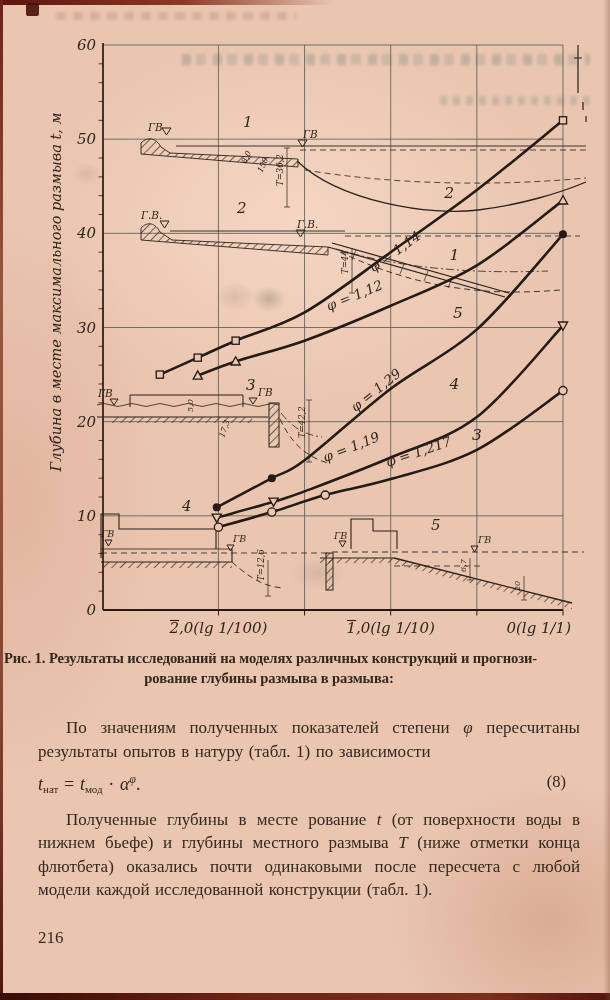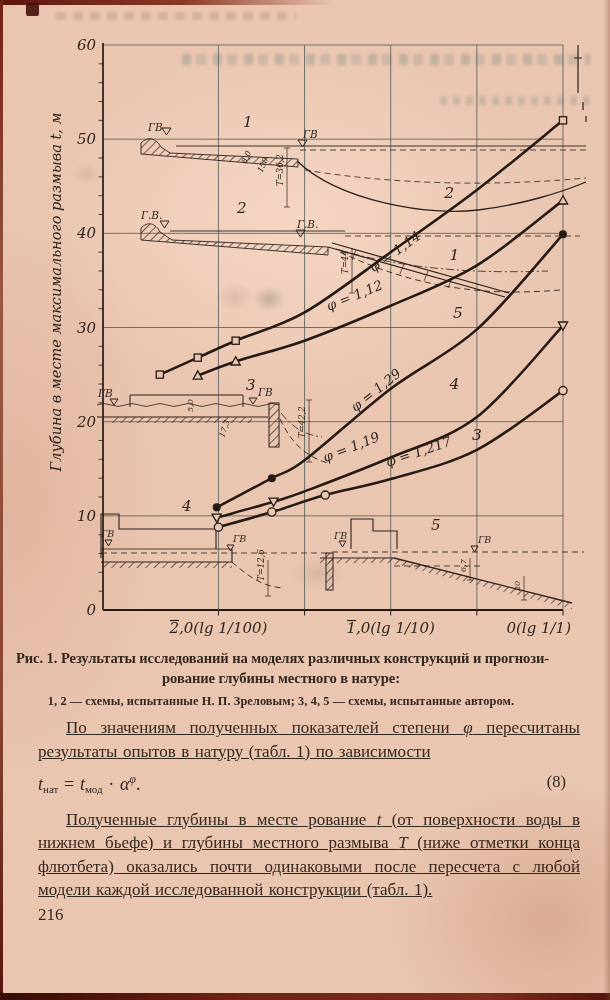--- a/index.html
+++ b/index.html
@@ -26,32 +26,32 @@
     background:linear-gradient(90deg,#5e140e,#8c3a26 55%,rgba(140,58,38,0));}
   .corner-mark{position:absolute;top:3px;left:26px;width:13px;height:13px;background:#460f0a;border-radius:2px;opacity:.9;}
   .edge-left{position:absolute;top:0;left:0;width:3px;height:100%;
     background:linear-gradient(180deg,#6f2015,#9a5740 30%,#8a4430 70%,#55130c);}
   .edge-bottom{position:absolute;bottom:0;left:0;width:100%;height:7px;
     background:linear-gradient(90deg,#380c07,#6e2315 40%,#7c2e1d 80%,#54150d);}
   .edge-right{position:absolute;top:0;right:0;width:7px;height:100%;
     background:linear-gradient(270deg,rgba(122,74,52,.35),rgba(122,74,52,0));}
   #chart-svg{position:absolute;left:0;top:0;}
   #chart-svg text{fill:#2e241b;font-family:"DejaVu Serif",serif;font-style:italic;stroke:none;}
-  .caption{position:absolute;left:16px;top:648px;width:530px;text-align:center;}
+  .caption{position:absolute;left:4px;top:648px;width:530px;text-align:center;}
   .cap-line{font-weight:bold;font-size:14.6px;line-height:20px;letter-spacing:-.1px;white-space:nowrap;}
   .cap-note{font-weight:bold;font-size:12.3px;margin-top:6px;white-space:nowrap;letter-spacing:.1px;}
   .bodytext{position:absolute;left:38px;top:716px;width:542px;text-align:justify;
     font-size:17px;line-height:23.5px;word-spacing:1.2px;}
   .bodytext p{margin:0;}
-  .bodytext p.indent{text-indent:28px;text-decoration:underline;}
+  .bodytext p.indent{text-indent:28px;}
   .formula-row{position:relative;text-align:left;margin:5px 0 6px;font-size:18px;}
   .formula sub{font-size:11px;vertical-align:-3px;letter-spacing:0;}
   .formula sup{font-size:11.5px;}
   .eqnum{position:absolute;right:14px;top:2px;font-size:16.5px;}
-  .pagenum{position:absolute;left:38px;top:905px;font-size:17px;}
+  .pagenum{position:absolute;left:38px;top:928px;font-size:17px;}
 </style>
 </head>
 <body>
 
 <div class="page">
 
   <div class="stain s1"></div>
   <div class="stain s2"></div>
   <div class="stain s3"></div>
   <div class="stain s4"></div>
@@ -251,22 +251,21 @@
         <circle cx="271.83895131086143" cy="512.0666666666666" r="4.1" fill="#eac6b1" stroke="#241b14" stroke-width="1.3"></circle>
         <circle cx="325.247191011236" cy="495.1166666666667" r="4.1" fill="#eac6b1" stroke="#241b14" stroke-width="1.3"></circle>
         <circle cx="563" cy="390.59166666666664" r="4.1" fill="#eac6b1" stroke="#241b14" stroke-width="1.3"></circle>
         <text x="476.85767790262173" y="439.91666666666663" text-anchor="middle" font-size="15.5">3</text>
         <text x="420.00374531835206" y="456.1831666666667" text-anchor="middle" font-size="13.5" transform="rotate(-18.7 420.00374531835206 456.1831666666667)">φ = 1,217</text>
       </g>
   </svg>
 
   <div class="caption">
     <div class="cap-line">Рис. 1. Результаты исследований на моделях различных конструкций и прогнози-</div>
-    <div class="cap-line">рование глубины местного в натуре:</div>
-    <div class="cap-note">1, 2 — схемы, испытанные Н. П. Зреловым; 3, 4, 5 — схемы, испытанные автором.</div>
+    <div class="cap-line">рование глубины размыва в размыва:</div>
   </div>
 
   <div class="bodytext">
     <p class="indent"><span>По значениям полученных показателей степени </span><i>φ</i><span> пересчитаны результаты опытов в натуру (табл. 1) по зависимости</span></p>
     <div class="formula-row">
       <span class="formula"><i>t</i><sub>нат</sub><span> = </span><i>t</i><sub>мод</sub><span> · </span><i>α</i><sup><i>φ</i></sup><span>.</span></span>
       <span class="eqnum">(8)</span>
     </div>
     <p class="indent"><span>Полученные глубины в месте рование </span><i>t</i><span> (от поверхности воды в нижнем бьефе) и глубины местного размыва </span><i>Т</i><span> (ниже отметки конца флютбета) оказались почти одинаковыми после пересчета с любой модели каждой исследованной конструкции (табл. 1).</span></p>
   </div>

